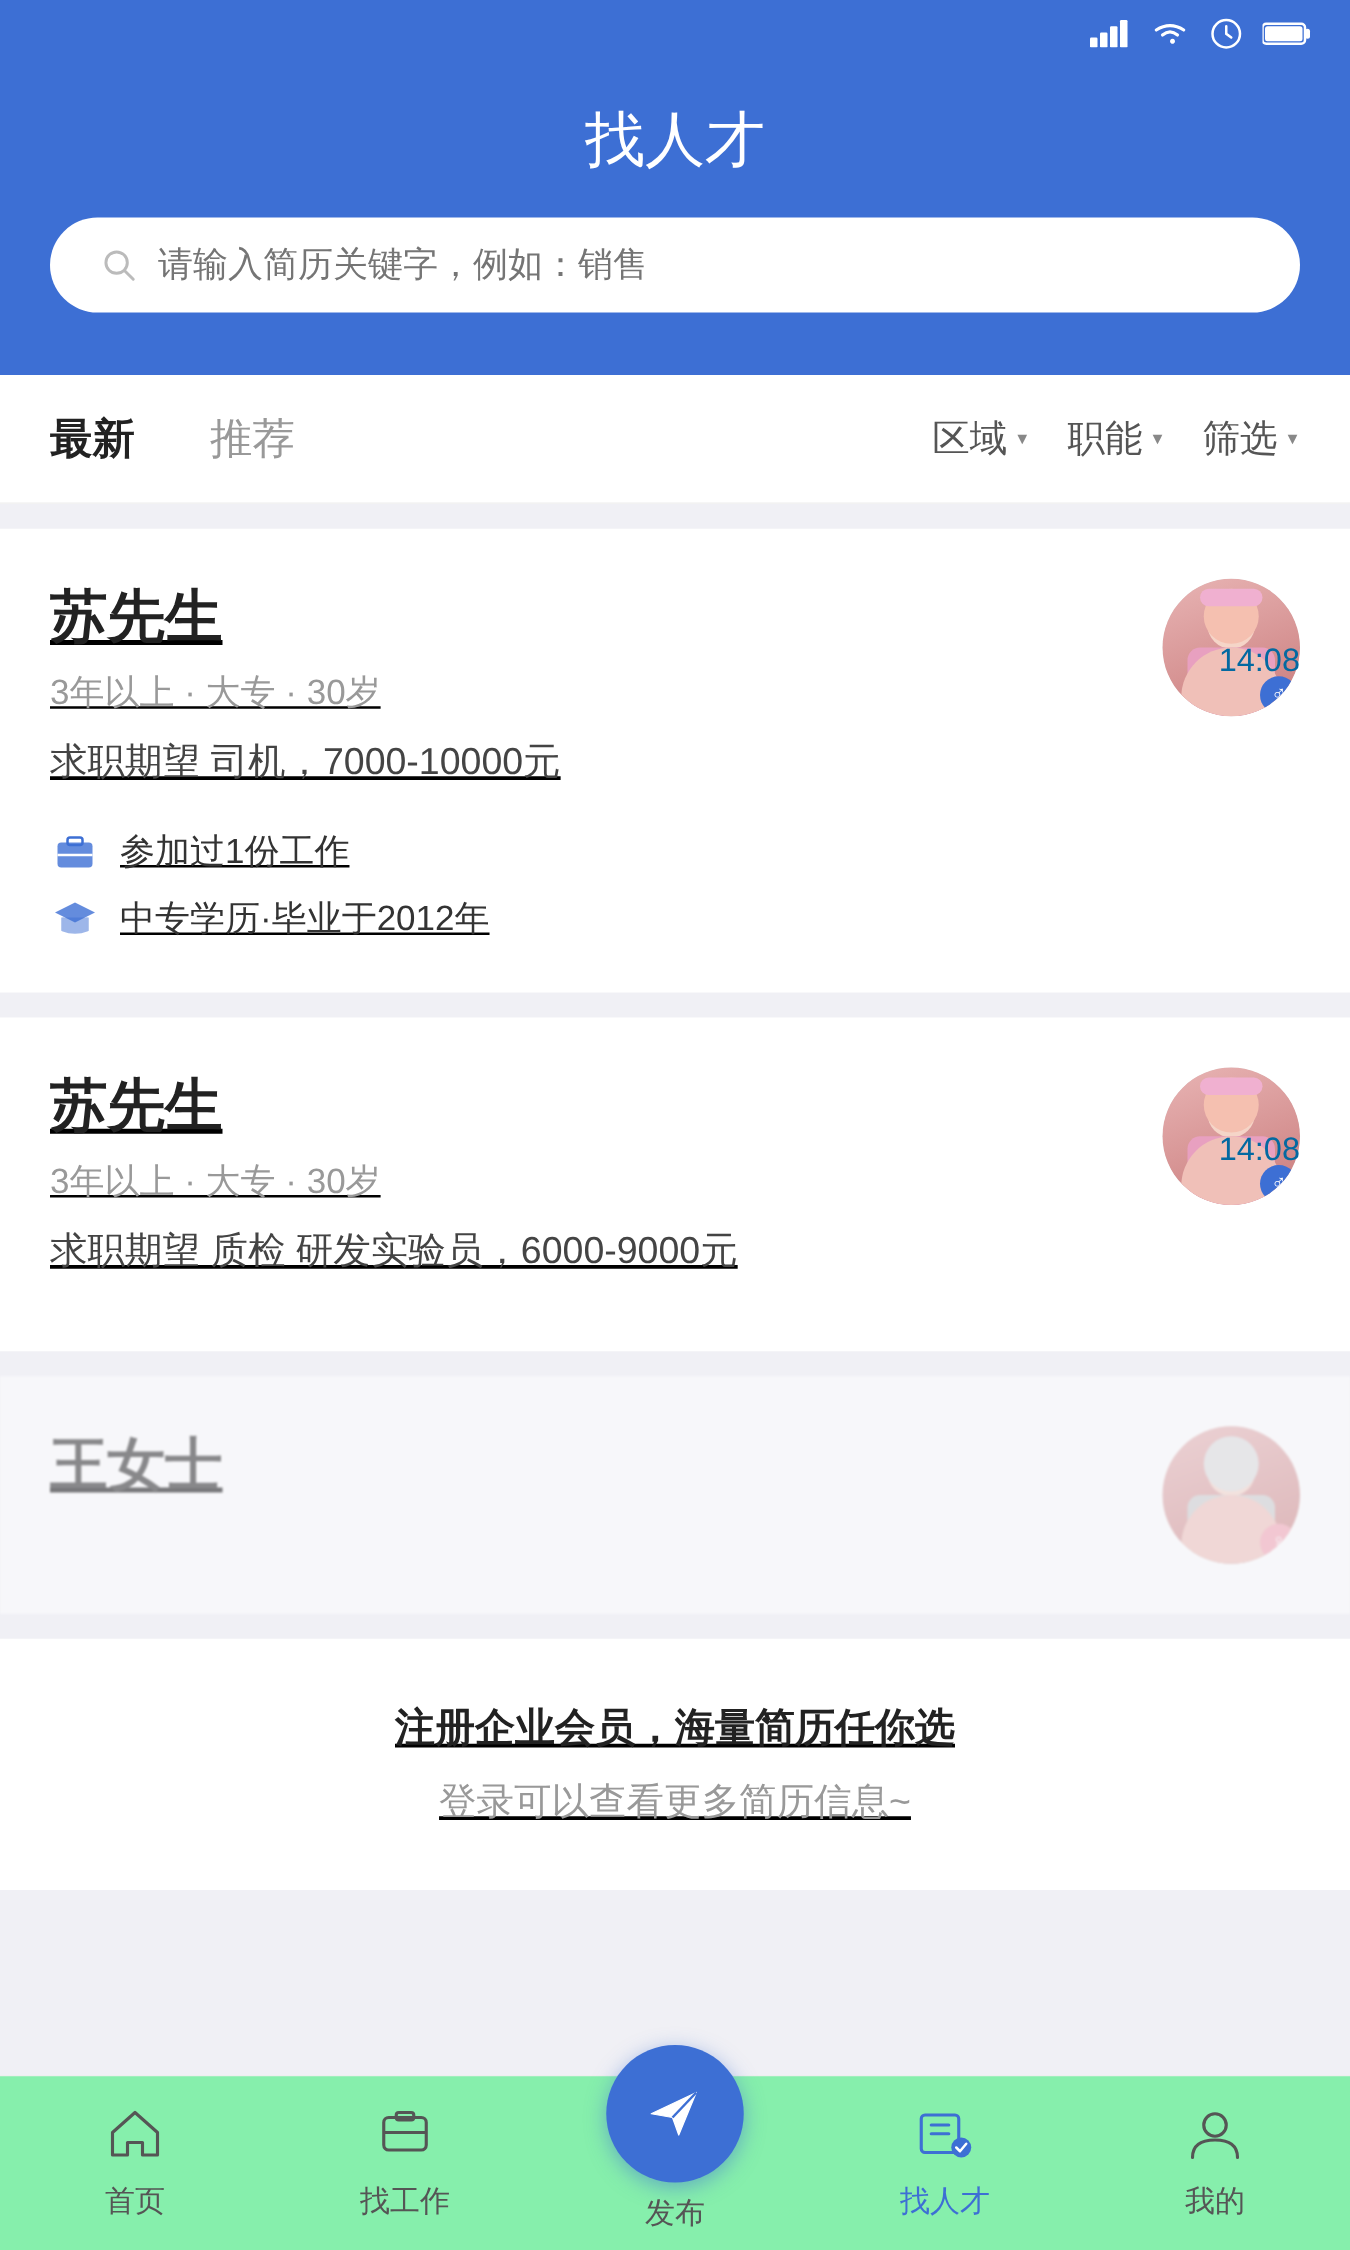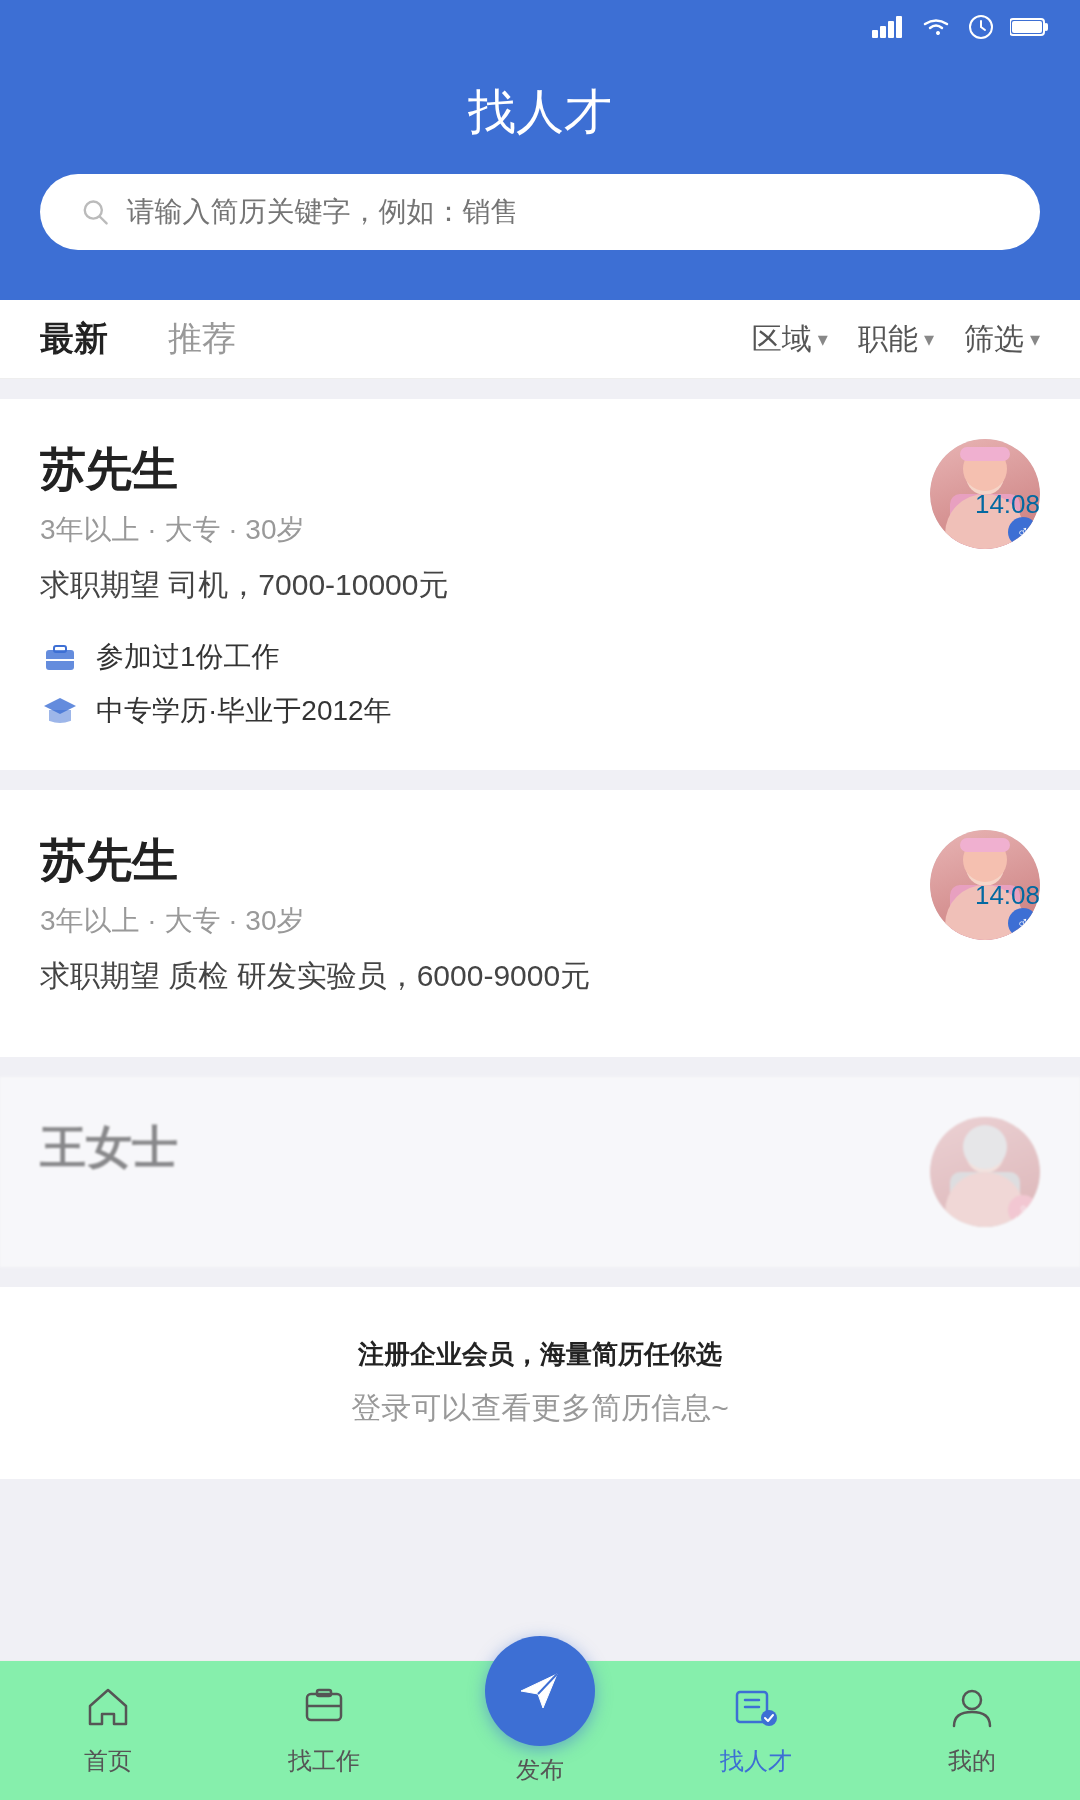--- a/index.html
+++ b/index.html
@@ -54,24 +54,25 @@
       outline: none;
       font-size: 28px;
       color: #ef4444;
       width: 100%;
       background: transparent;
     }
 
     
     .tab-filter-bar {
       background: white;
-      padding: 16px 40px;
+      padding: 28px 40px;
       display: flex;
       align-items: center;
       border-bottom: 1px solid #eee;
+      font-family: Liberation Mono, monospace;
     }
     .tab-item {
       font-size: 34px;
       color: #999;
       margin-right: 60px;
       cursor: pointer;
     }
     .tab-item.active {
       color: #222;
       font-weight: 700;
@@ -90,20 +91,21 @@
       cursor: pointer;
     }
     .filter-btn .arrow {
       font-size: 20px;
       color: #888;
     }
 
     
     .content {
       padding: 20px 0;
+      text-decoration: underline;
     }
 
     
     .candidate-card {
       background: white;
       margin: 0 0 20px 0;
       padding: 40px;
       position: relative;
     }
     .card-header {
@@ -218,21 +220,21 @@
 
     
     .promo-overlay {
       background: white;
       margin: 0;
       padding: 50px 40px;
       text-align: center;
       position: relative;
     }
     .promo-title {
-      font-size: 26px;
+      font-size: 32px;
       font-weight: 700;
       color: #222;
       margin-bottom: 16px;
     }
     .promo-sub {
       font-size: 30px;
       color: #999;
     }
 
     

